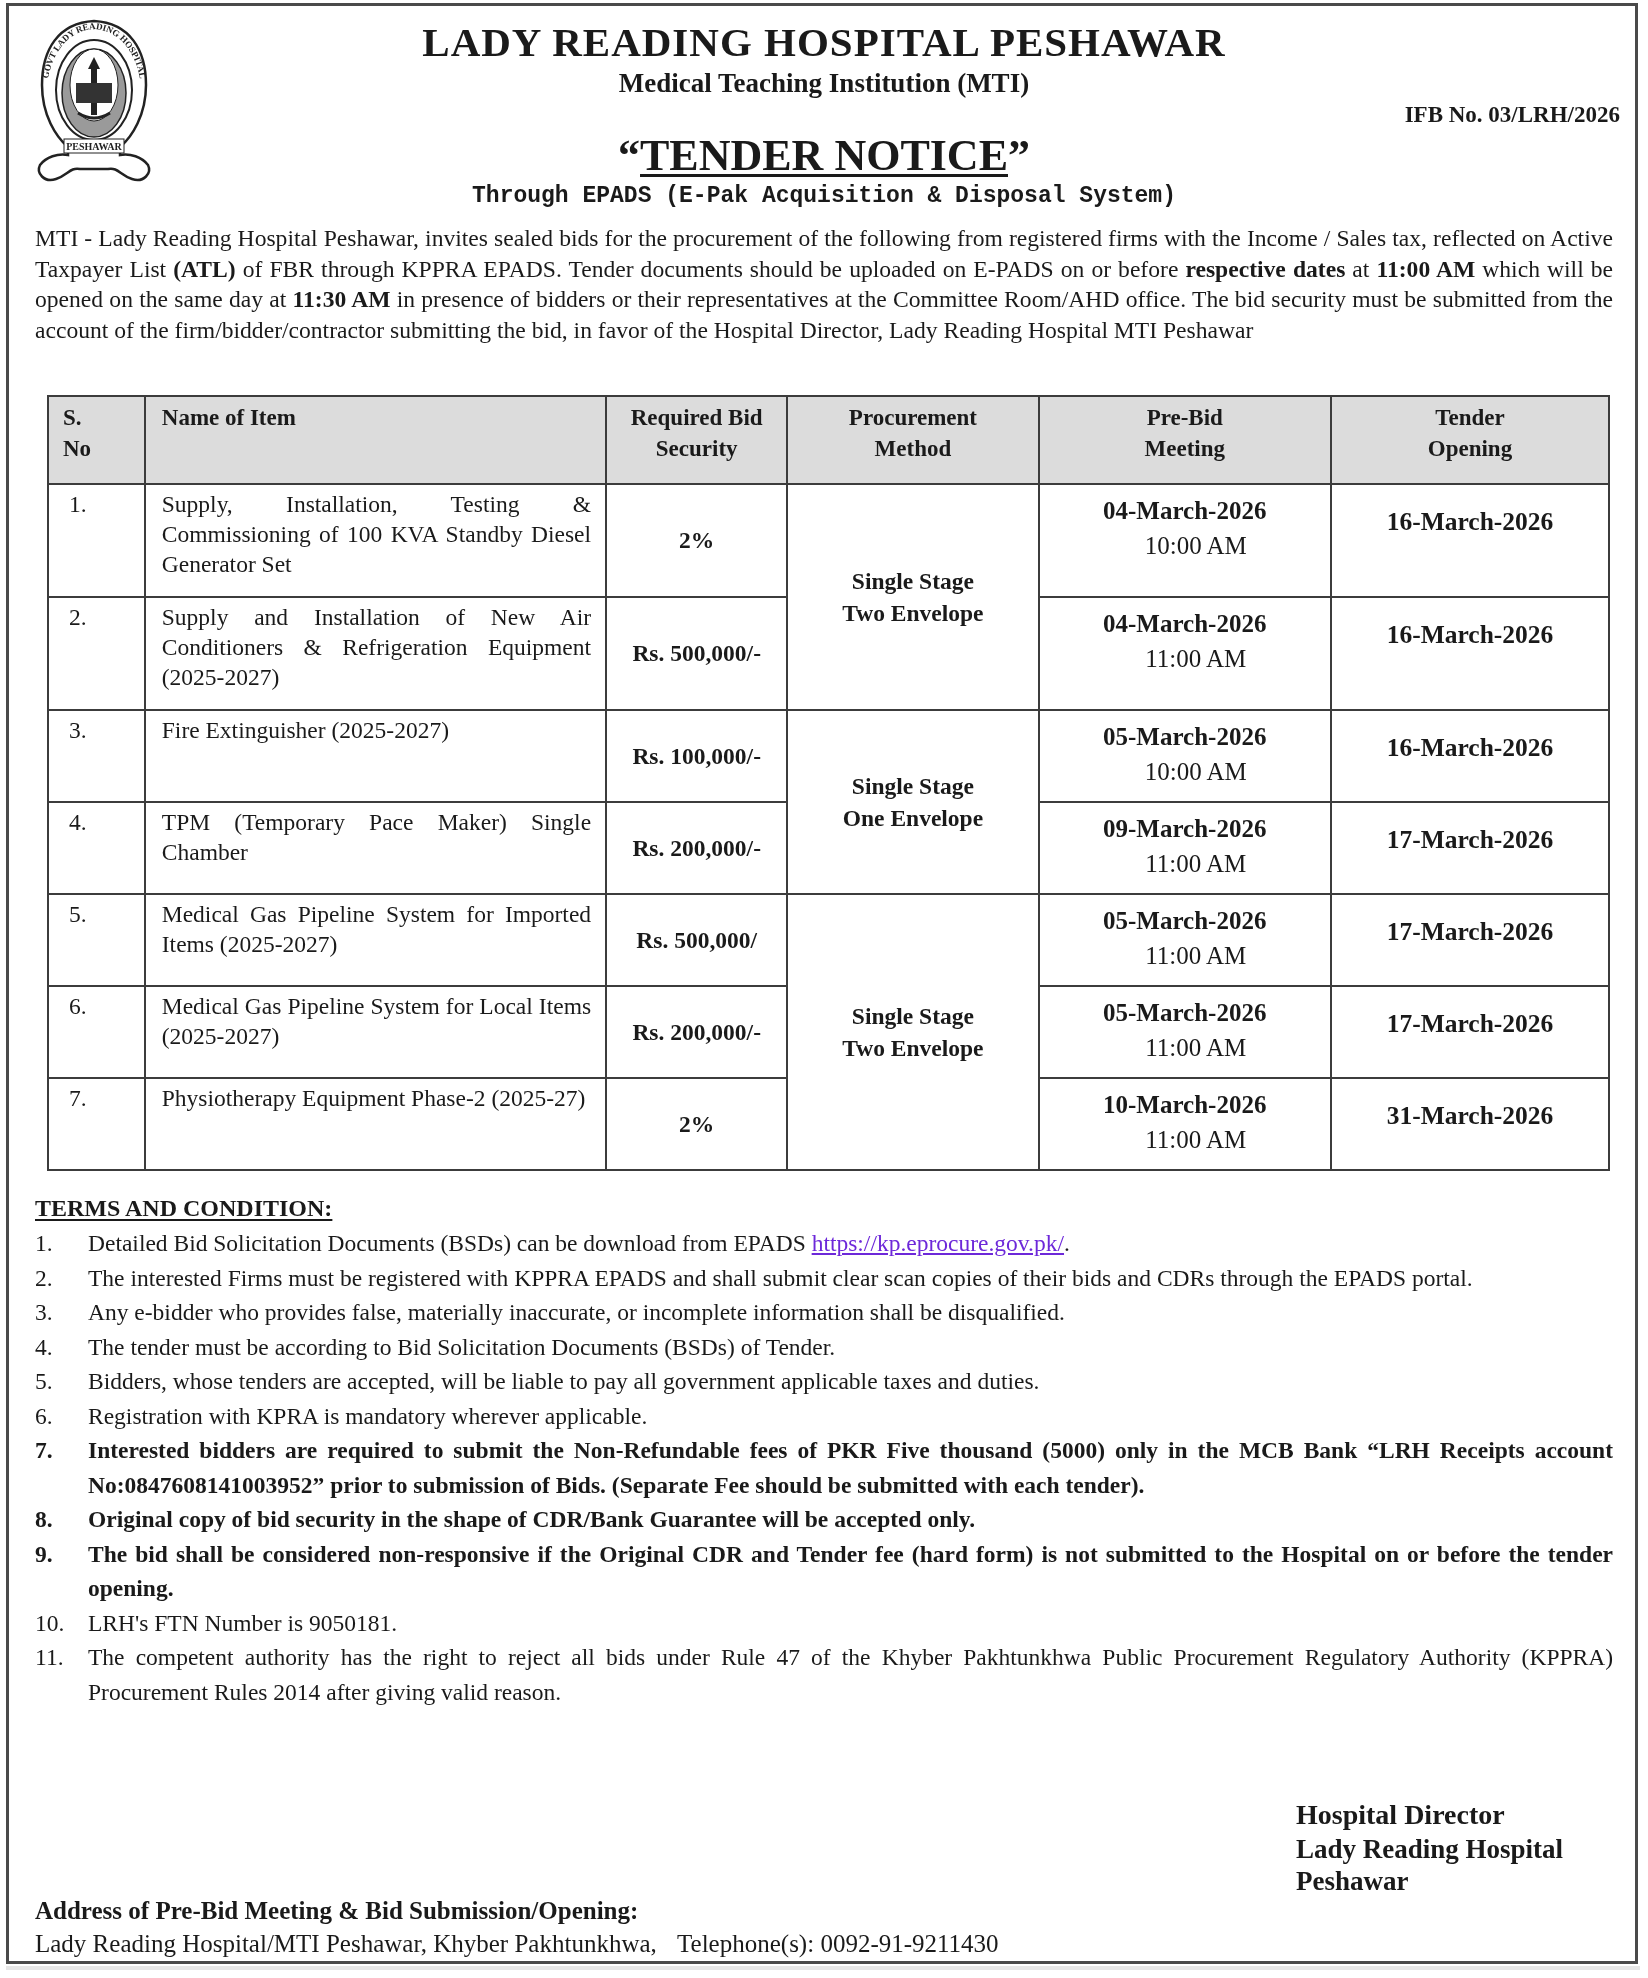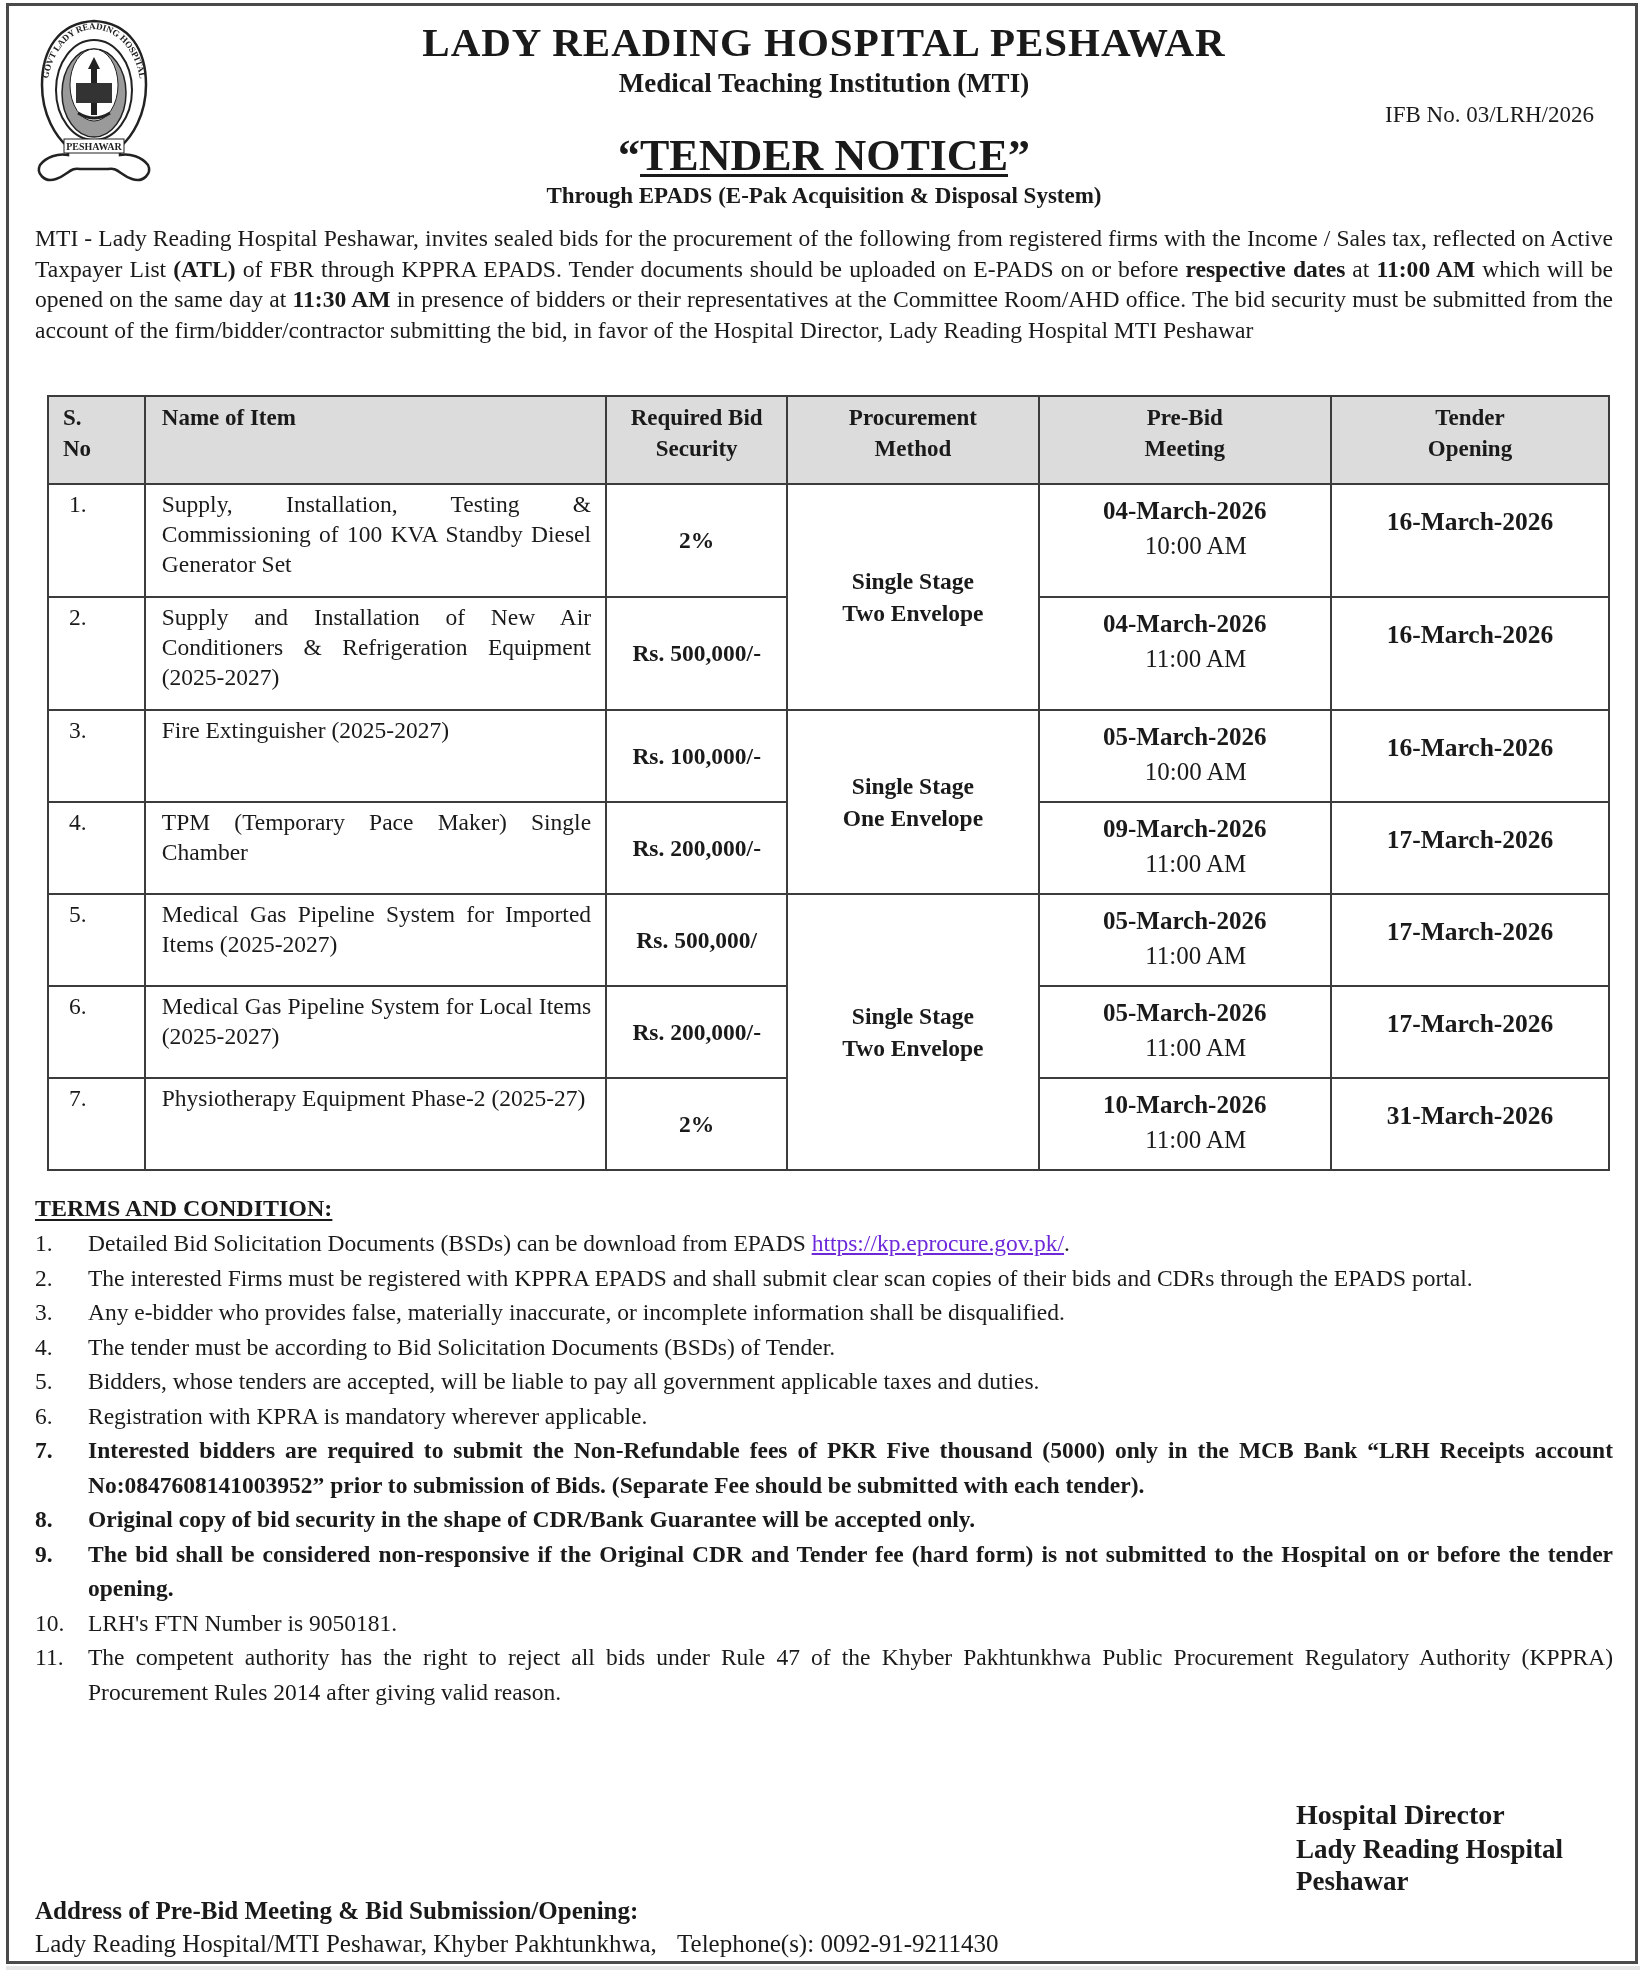--- a/index.html
+++ b/index.html
@@ -10,24 +10,24 @@
     position: absolute; left: 6px; top: 3px; width: 1632px; height: 1961px;
     border: 3px solid #4a4a4a; background: #fff;
   }
   .frame-shadow { position: absolute; left: 6px; top: 1966px; width: 1634px; height: 4px; background: #e6e6e6; }
 
   
   .logo { position: absolute; left: 28px; top: 15px; width: 132px; height: 175px; }
   .title { position: absolute; left: 0; width: 1648px; text-align: center; }
   .hosp-name { top: 18px; font-size: 41px; font-weight: bold; letter-spacing: 1px; }
   .mti { top: 68px; font-size: 27px; font-weight: bold; }
-  .ifb { position: absolute; right: 54px; top: 102px; font-size: 23px; font-weight: normal; text-align: center; }
+  .ifb { position: absolute; right: 28px; top: 102px; font-size: 23px; font-weight: bold; text-align: center; }
   .tender-title { top: 130px; font-size: 44px; font-weight: bold; }
   .tender-title .u { text-decoration: underline; text-decoration-thickness: 3px; text-underline-offset: 4px; }
-  .epads { top: 183px; font-size: 23px; font-weight: bold; }
+  .epads { top: 183px; font-size: 23px; font-weight: bold; font-family: Liberation Mono, monospace; }
 
   .intro {
     position: absolute; left: 35px; top: 223px; width: 1578px;
     font-size: 23.6px; line-height: 30.5px; text-align: justify; text-align-last: left;
   }
   .intro b { font-weight: bold; }
 
   
   table.items {
     position: absolute; left: 47px; top: 395px; width: 1563px;

